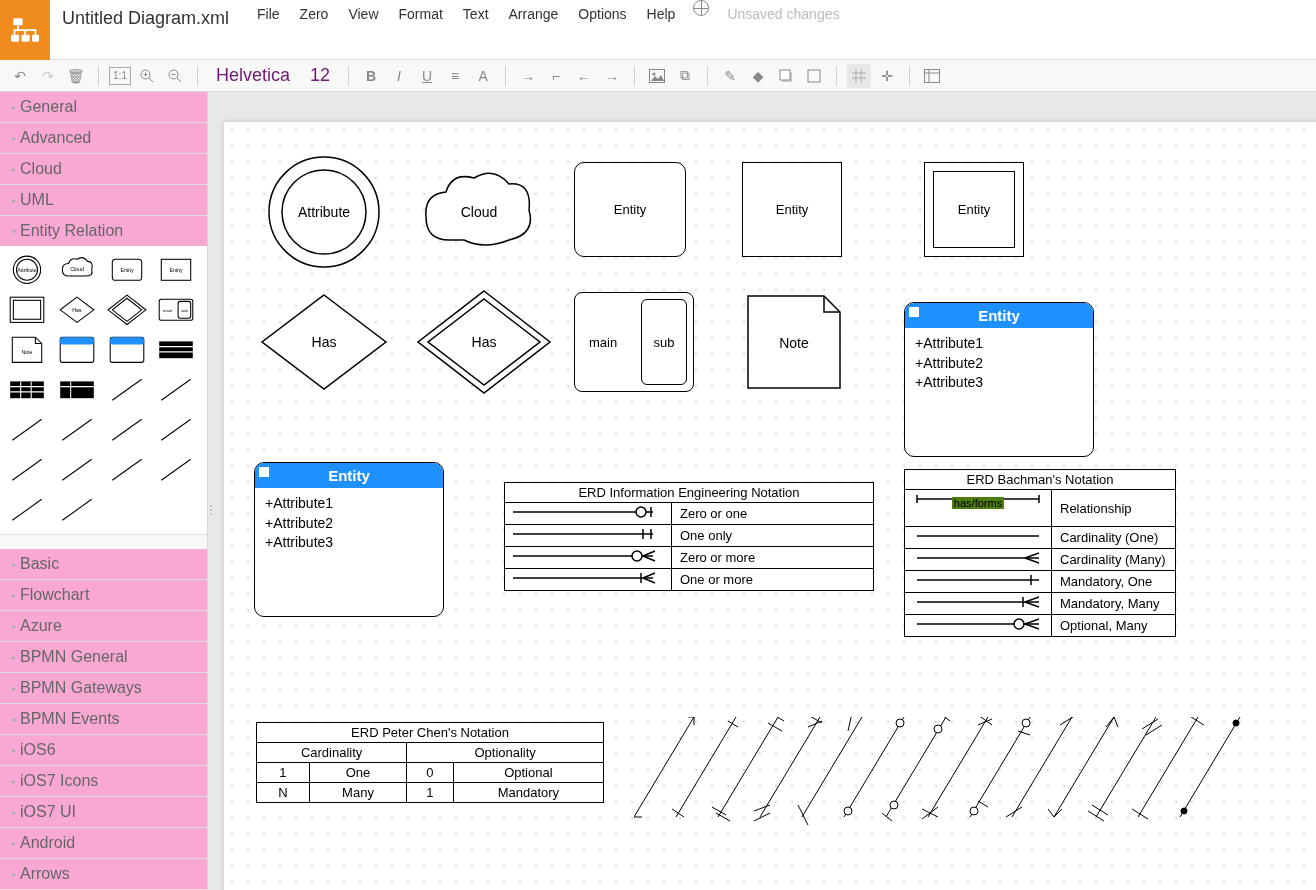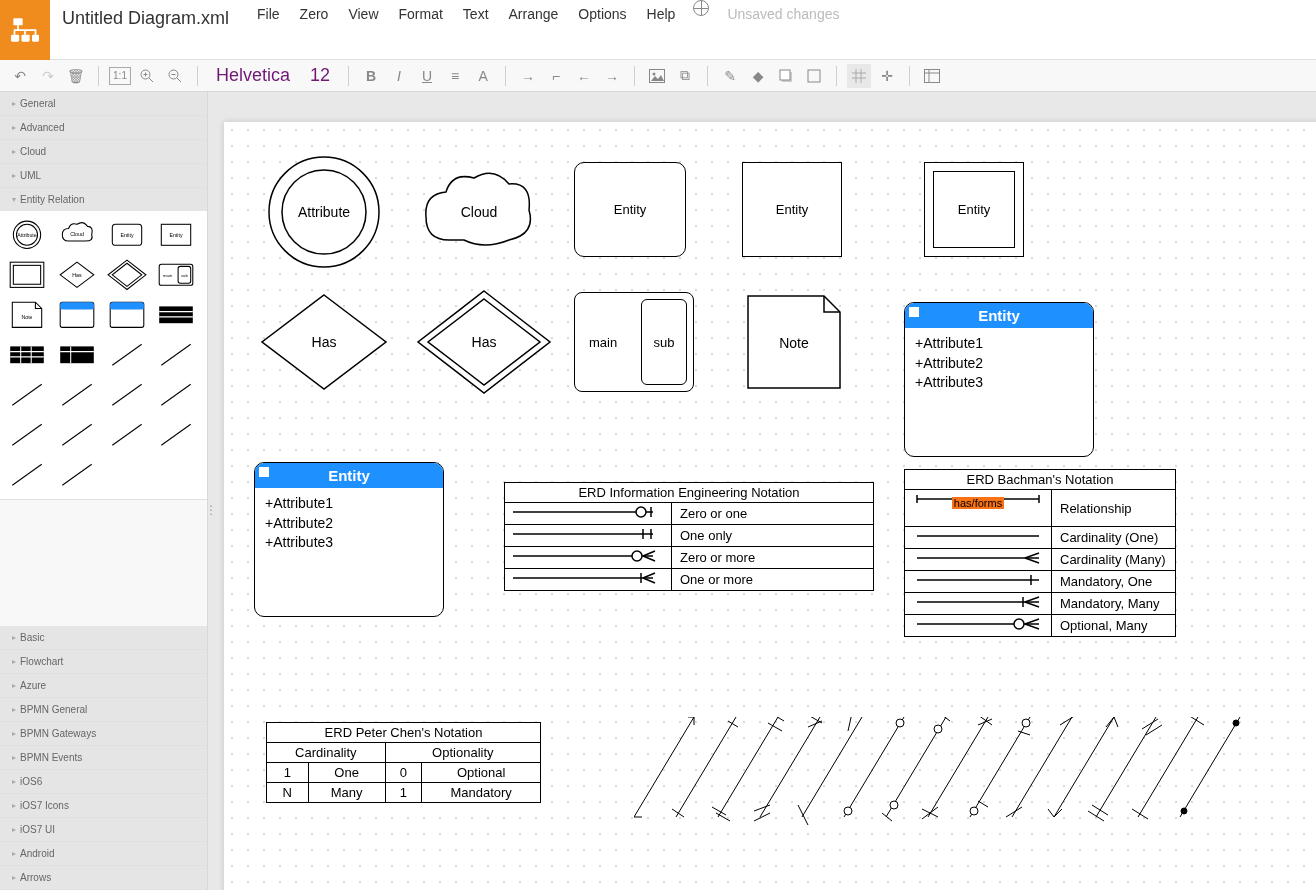--- a/index.html
+++ b/index.html
@@ -15,21 +15,21 @@
 .globe-icon::before{content:"";position:absolute;left:0;right:0;top:50%;border-top:1px solid #888}
 .globe-icon::after{content:"";position:absolute;top:0;bottom:0;left:50%;border-left:1px solid #888}
 .unsaved{color:#bbb;font-size:14px;padding:6px 8px}
 .toolbar{height:32px;background:#f8f8f8;border-bottom:1px solid #d8d8d8;display:flex;align-items:center;padding:0 8px;gap:4px}
 .tbtn{width:24px;height:24px;display:flex;align-items:center;justify-content:center;color:#888;cursor:pointer;font-size:14px}
 .tsep{width:1px;height:20px;background:#d0d0d0;margin:0 6px}
 .ttext{color:#701a75;font-size:18px;padding:0 8px;min-width:60px}
 .body{display:flex;height:798px}
 .sidebar{width:208px;background:#f8f8f8;border-right:1px solid #d8d8d8;overflow-y:auto;display:flex;flex-direction:column}
 .palette-section{border-bottom:1px solid #e0e0e0}
-.palette-header{padding:6px 12px;font-size:10px;color:#666;cursor:pointer;display:flex;align-items:center;gap:4px;background:#e5e5e5}
+.palette-header{padding:6px 12px;font-size:16px;color:#666;cursor:pointer;display:flex;align-items:center;gap:4px;background:#f9a8d4}
 .palette-header::before{content:"▸";font-size:8px;color:#aaa}
 .palette-header.expanded::before{content:"▾"}
 .palette-shapes{padding:6px;display:grid;grid-template-columns:repeat(4,1fr);gap:4px;background:#fff}
 .shape-thumb{width:42px;height:36px;display:flex;align-items:center;justify-content:center;cursor:move}
 .shape-thumb svg{max-width:100%;max-height:100%}
 .sidebar-bottom{margin-top:auto}
 .canvas-wrap{flex:1;position:relative;background:#e8e8e8;overflow:auto}
 .canvas{position:absolute;left:0;top:0;width:1316px;height:1000px;background:#fff;background-image:radial-gradient(circle,#d8d8d8 1px,transparent 1px);background-size:16px 16px;margin-left:16px;margin-top:30px;box-shadow:0 0 6px rgba(0,0,0,.15)}
 .node{position:absolute}
 .entity-box{border:1.5px solid #000;background:#fff;display:flex;align-items:center;justify-content:center;font-size:13px}
@@ -489,21 +489,21 @@
       <table class="erd-table" style="left:680px;top:347px;width:272px;border-collapse:collapse">
         <tbody>
             <tr>
               <th colspan="2">ERD Bachman's Notation</th>
             </tr>
         <tr>
               <td style="width:140px;text-align:center"><svg width="130" height="14">
                   <line x1="4" y1="7" x2="126" y2="7" stroke="#000" stroke-width="1.5"></line>
                   <line x1="4" y1="3" x2="4" y2="11" stroke="#000" stroke-width="1.5"></line>
                   <line x1="126" y1="3" x2="126" y2="11" stroke="#000" stroke-width="1.5"></line>
-                </svg><div style="position:relative;top:-14px;font-size:11px;background:#f97316;display:inline-block;padding:0 2px">has/forms</div></td>
+                </svg><div style="position:relative;top:-14px;font-size:11px;background:#4d7c0f;display:inline-block;padding:0 2px">has/forms</div></td>
               <td>Relationship</td>
             </tr>
         <tr>
               <td><svg width="130" height="14">
                   <line x1="4" y1="7" x2="126" y2="7" stroke="#000" stroke-width="1.5"></line>
                 </svg></td>
               <td>Cardinality (One)</td>
             </tr>
         <tr>
               <td><svg width="130" height="14">
@@ -534,21 +534,21 @@
                   <line x1="4" y1="7" x2="126" y2="7" stroke="#000" stroke-width="1.5"></line>
                   <circle cx="106" cy="7" r="5" fill="#fff" stroke="#000" stroke-width="1.5"></circle>
                   <line x1="112" y1="7" x2="126" y2="2" stroke="#000" stroke-width="1.5"></line>
                   <line x1="112" y1="7" x2="126" y2="12" stroke="#000" stroke-width="1.5"></line>
                 </svg></td>
               <td>Optional, Many</td>
             </tr>
       </tbody>
         </table>
 
-      <table class="erd-table" style="left:42px;top:600px;width:275px;border-collapse:collapse;text-align:center">
+      <table class="erd-table" style="left:32px;top:600px;width:348px;border-collapse:collapse;text-align:center">
         <tbody>
             <tr>
               <th colspan="4">ERD Peter Chen's Notation</th>
             </tr>
         <tr>
               <th colspan="2">Cardinality</th>
               <th colspan="2">Optionality</th>
             </tr>
         <tr>
               <td>1</td>

